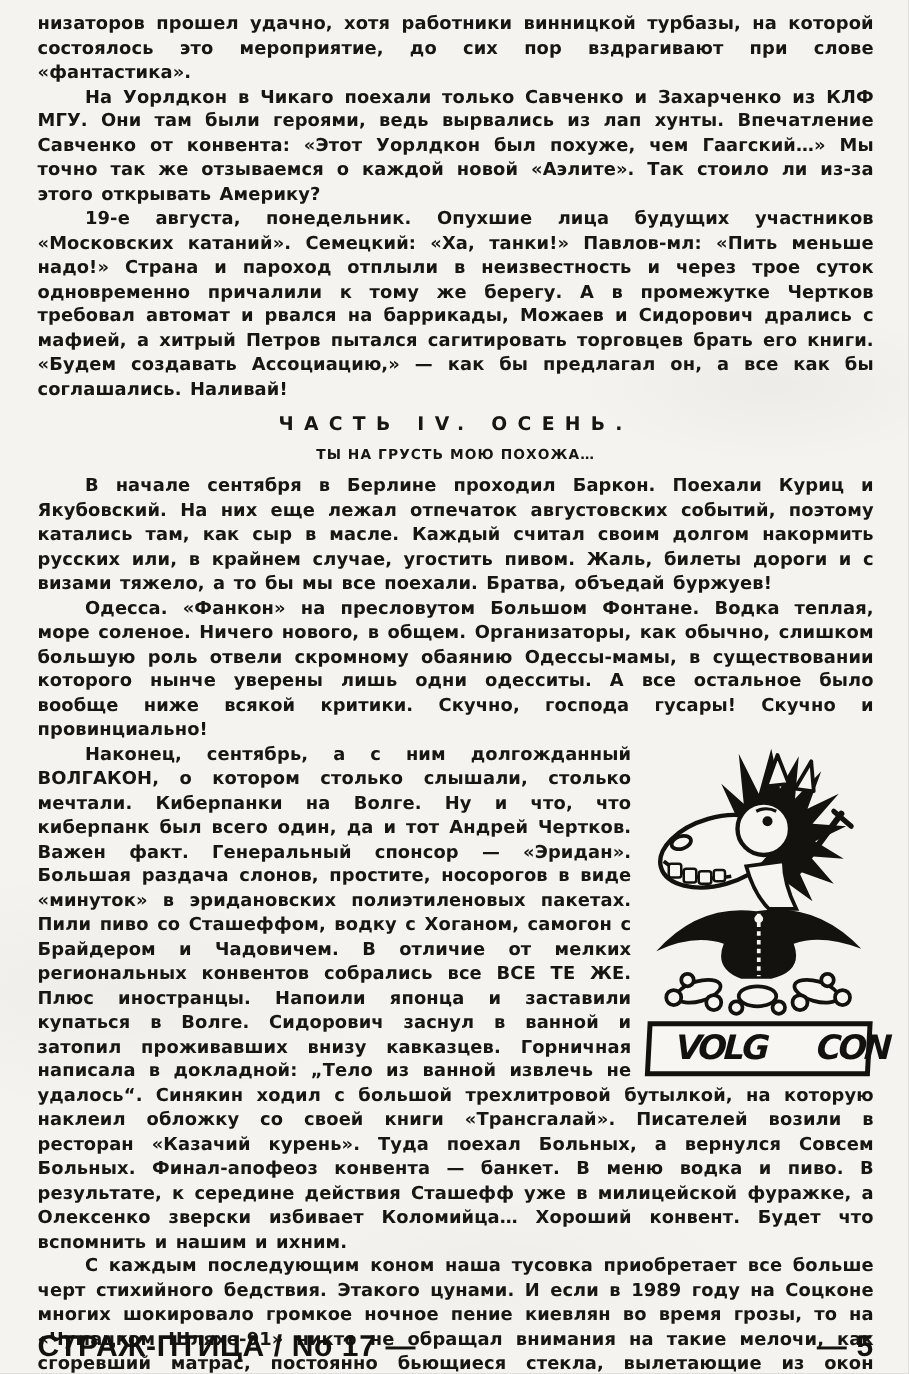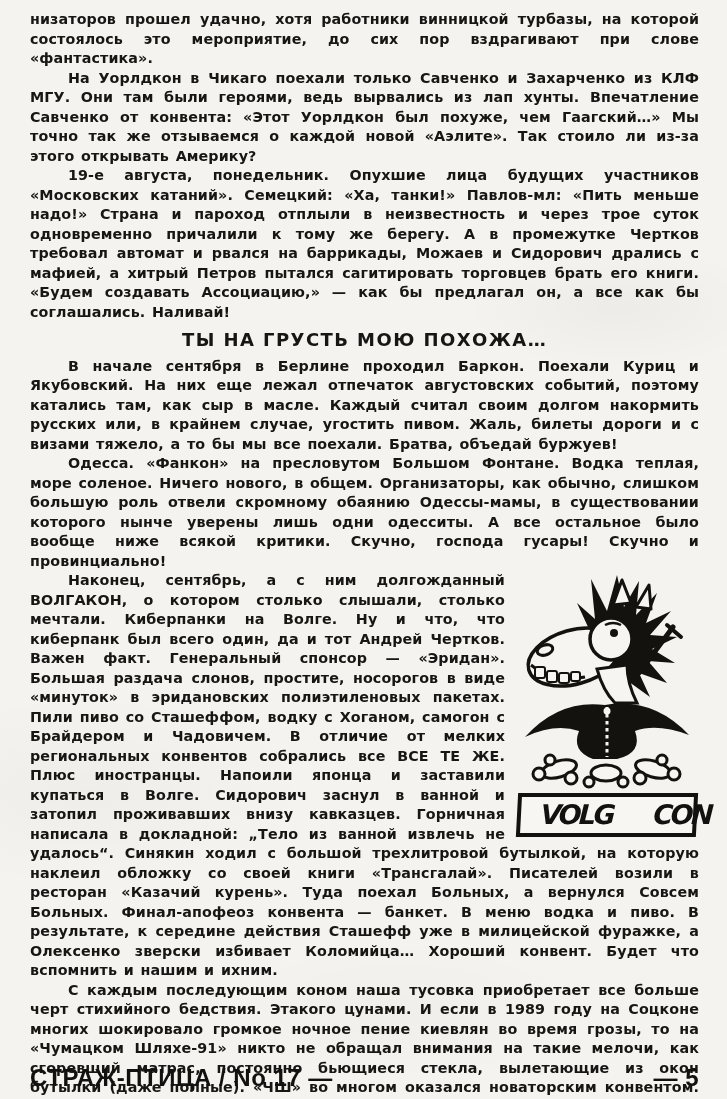--- a/index.html
+++ b/index.html
@@ -35,21 +35,21 @@
   }
   .heading .h-line1{
     display:block;
     font-size:15px;
     letter-spacing:0.55em;
     font-weight:700;
   }
   .heading .h-line2{
     display:block;
     margin-top:4px;
-    font-size:18px;
+    font-size:11px;
     letter-spacing:0.08em;
     font-weight:800;
   }
   .figure{
     float:right;
     width:184px;
     margin:2px 0 2px 10px;
     display:block;
     text-align:center;
   }
@@ -90,20 +90,21 @@
 </head>
 <body>
 
 <div class="page">
 
   <p class="para">низаторов прошел удачно, хотя работники винницкой турбазы, на которой состоялось это мероприятие, до сих пор вздрагивают при слове «фантастика».</p>
   <p class="para indent">На Уорлдкон в Чикаго поехали только Савченко и Захарченко из КЛФ МГУ. Они там были героями, ведь вырвались из лап хунты. Впечатление Савченко от конвента: «Этот Уорлдкон был похуже, чем Гаагский…» Мы точно так же отзываемся о каждой новой «Аэлите». Так стоило ли из-за этого открывать Америку?</p>
   <p class="para indent">19-е августа, понедельник. Опухшие лица будущих участников «Московских катаний». Семецкий: «Ха, танки!» Павлов-мл: «Пить меньше надо!» Страна и пароход отплыли в неизвестность и через трое суток одновременно причалили к тому же берегу. А в промежутке Чертков требовал автомат и рвался на баррикады, Можаев и Сидорович дрались с мафией, а хитрый Петров пытался сагитировать торговцев брать его книги. «Будем создавать Ассоциацию,» — как бы предлагал он, а все как бы соглашались. Наливай!</p>
 
   <div class="heading">
+    <span class="h-line1">ЧАСТЬ IV. ОСЕНЬ.</span>
     <span class="h-line2">ТЫ НА ГРУСТЬ МОЮ ПОХОЖА…</span>
   </div>
 
   <p class="para indent">В начале сентября в Берлине проходил Баркон. Поехали Куриц и Якубовский. На них еще лежал отпечаток августовских событий, поэтому катались там, как сыр в масле. Каждый считал своим долгом накормить русских или, в крайнем случае, угостить пивом. Жаль, билеты дороги и с визами тяжело, а то бы мы все поехали. Братва, объедай буржуев!</p>
   <p class="para indent">Одесса. «Фанкон» на пресловутом Большом Фонтане. Водка теплая, море соленое. Ничего нового, в общем. Организаторы, как обычно, слишком большую роль отвели скромному обаянию Одессы-мамы, в существовании которого нынче уверены лишь одни одесситы. А все остальное было вообще ниже всякой критики. Скучно, господа гусары! Скучно и провинциально!</p>
 
   <div class="para indent">
     <span class="figure">
 
       <svg class="horse" width="176" height="216" viewBox="0 0 176 216" xmlns="http://www.w3.org/2000/svg">

